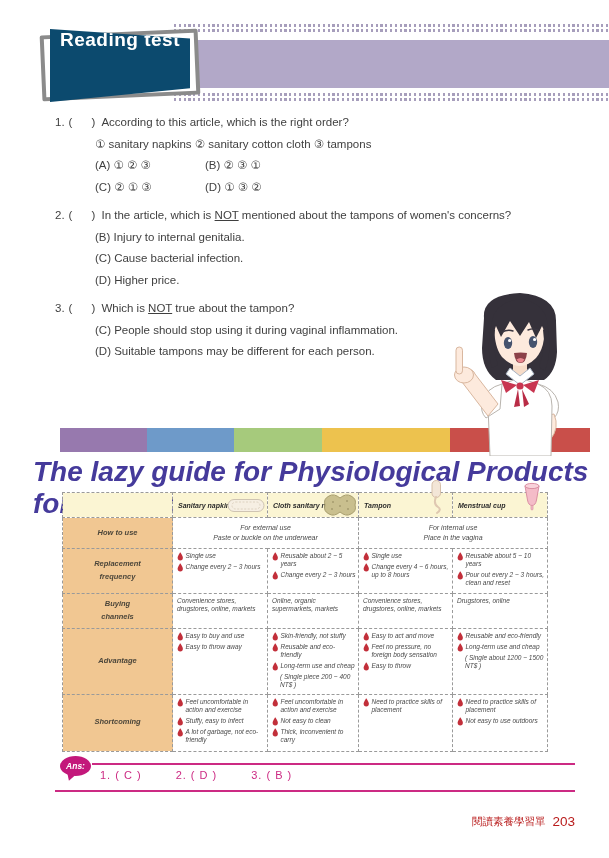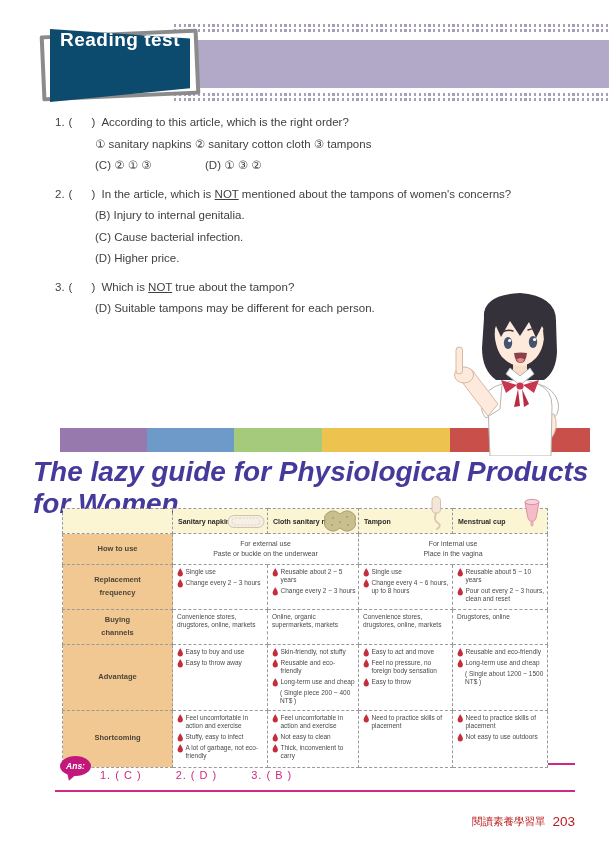--- a/index.html
+++ b/index.html
@@ -35,21 +35,21 @@
 
   
   .color-bar{position:absolute;left:60px;top:428px;height:24px;display:flex;z-index:1;}
   .color-bar div{height:100%;}
 
   
   .guide-title{position:absolute;left:33px;top:456px;width:566px;margin:0;
      font-size:28px;font-weight:bold;font-style:italic;color:#453a9b;z-index:2;}
 
   
-  .guide-table{position:absolute;left:62px;top:508px;width:485px;border-collapse:collapse;table-layout:fixed;z-index:2;}
+  .guide-table{position:absolute;left:62px;top:492px;width:485px;border-collapse:collapse;table-layout:fixed;z-index:2;font-style:italic;}
   .guide-table td,.guide-table th{border:1px dashed #9a9a9a;overflow:visible;}
   .guide-table thead th{height:24px;background:#fbf5d3;position:relative;
      font-size:7px;font-weight:bold;color:#2b2b2b;text-align:left;padding:0 0 0 5px;vertical-align:middle;}
   .corner-cell{background:#fbf5d3;}
   .lbl{background:#f1c792;text-align:center;vertical-align:middle;
        font-size:7.5px;font-weight:bold;color:#4c463a;line-height:1.7;}
   .lbl span{display:inline-block;max-width:58px;}
   .cell{vertical-align:top;padding:3px 2px 2px 3px;font-size:6.5px;color:#4a4a4a;line-height:1.3;background:#fff;}
   .merged{vertical-align:middle;text-align:center;font-size:7px;color:#4a4a4a;background:#fff;line-height:1.5;}
   .item{display:flex;align-items:flex-start;margin-bottom:2px;}
@@ -97,38 +97,40 @@
   </div>
 
   <div class="questions" id="questions">
       <div class="question">
         <div class="q-line">
           <span class="q-num">1.</span>
           <span class="q-paren">(      )</span>
           <span class="q-stem">According to this article, which is the right order?</span>
         </div>
         <div class="q-sub">① sanitary napkins ② sanitary cotton cloth ③ tampons</div>
+        <div class="q-optrow"><span class="q-optcell">(A) ① ② ③</span><span class="q-optcell">(B) ② ③ ①</span></div>
         <div class="q-optrow"><span class="q-optcell">(C) ② ① ③</span><span class="q-optcell">(D) ① ③ ②</span></div>
       </div>
       <div class="question">
         <div class="q-line">
           <span class="q-num">2.</span>
           <span class="q-paren">(      )</span>
           <span class="q-stem">In the article, which is <span class="q-not">NOT</span> mentioned about the tampons of women's concerns?</span>
         </div>
         <div class="q-opt">(B) Injury to internal genitalia.</div>
         <div class="q-opt">(C) Cause bacterial infection.</div>
         <div class="q-opt">(D) Higher price.</div>
       </div>
       <div class="question">
         <div class="q-line">
           <span class="q-num">3.</span>
           <span class="q-paren">(      )</span>
           <span class="q-stem">Which is <span class="q-not">NOT</span> true about the tampon?</span>
         </div>
+        <div class="q-opt">(C) People should stop using it during vaginal inflammation.</div>
         <div class="q-opt">(D) Suitable tampons may be different for each person.</div>
       </div>
     </div>
 
   <svg class="character" viewBox="0 0 176 166" xmlns="http://www.w3.org/2000/svg">
     <path d="M52 28 Q50 5 88 3 Q125 6 124 32 L125 62 Q124 82 112 90 L64 90 Q50 80 50 58 Z" fill="#35313a"></path>
     <path d="M106 94 Q122 98 126 112 Q128 122 122 128 L108 120 Z" fill="#ffffff" stroke="#b9b4ae" stroke-width="1"></path>
     <path d="M122 124 Q128 138 118 150 L107 143 Q114 134 111 126 Z" fill="#fdeadd" stroke="#d9b79f" stroke-width="1"></path>
     <path d="M81 70 L81 90 L95 90 L95 70 Z" fill="#f7dcc8"></path>
     <path d="M58 166 L56 116 Q56 100 70 94 L88 88 L106 94 Q120 100 120 116 L119 166 Z" fill="#ffffff" stroke="#b9b4ae" stroke-width="1"></path>

